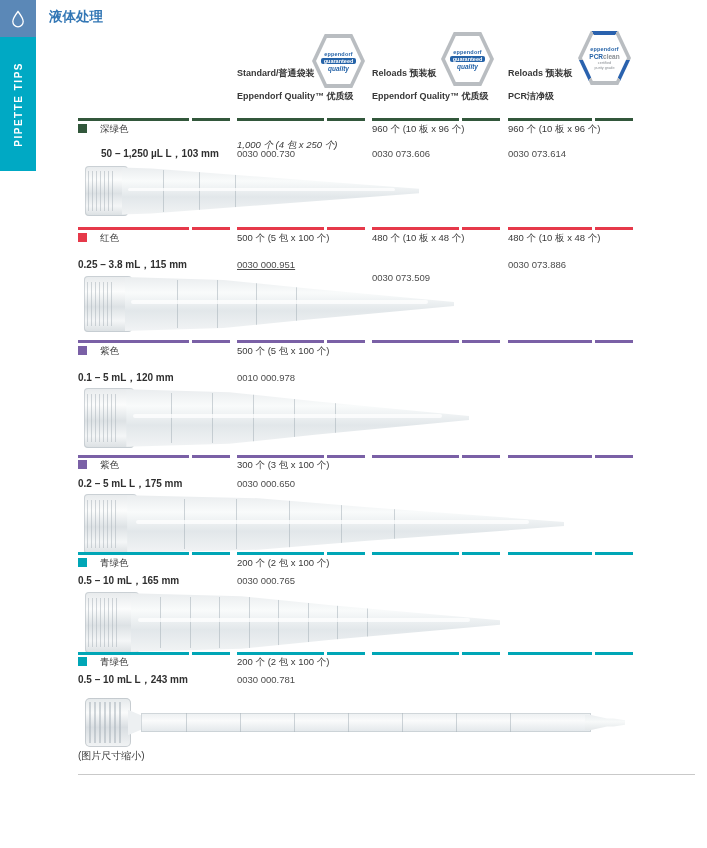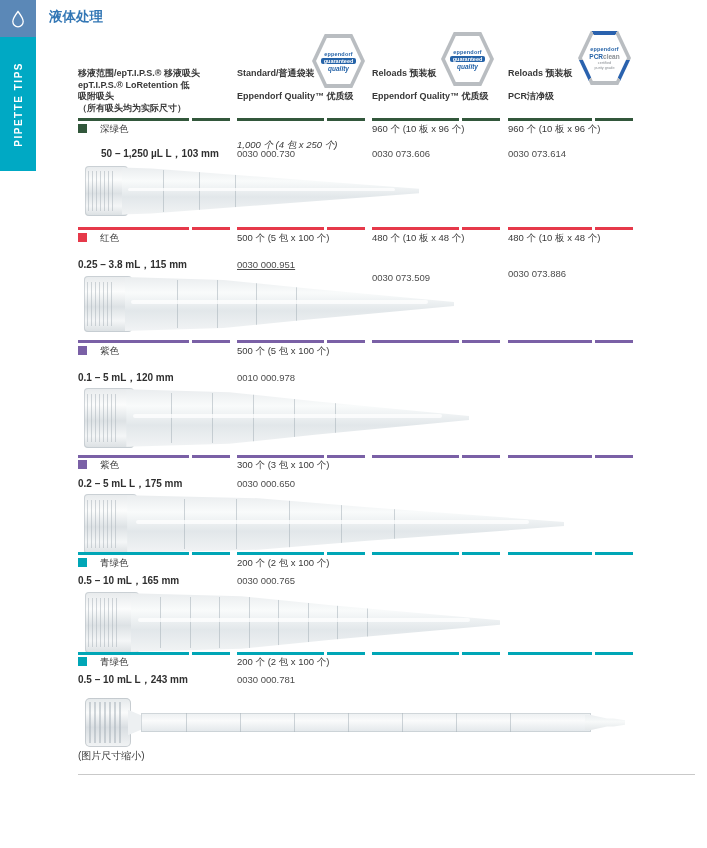--- a/index.html
+++ b/index.html
@@ -90,26 +90,20 @@
     <svg width="16" height="18" viewBox="0 0 16 18">
       <path d="M8 1.5 C8 1.5 2.8 8.2 2.8 11.6 a5.2 5.2 0 0 0 10.4 0 C13.2 8.2 8 1.5 8 1.5 Z" fill="none" stroke="#ffffff" stroke-width="1.3"></path>
     </svg>
   </div>
   <div class="side-tab">
     <span>PIPETTE TIPS</span>
   </div>
 
   <div class="page-title">液体处理</div>
 
-  <div class="abs c1" style="top:68px;">
-    <div class="hline">移液范围/epT.I.P.S.® 移液吸头</div>
-    <div class="hline">epT.I.P.S.® LoRetention 低</div>
-    <div class="hline">吸附吸头</div>
-    <div class="hline">（所有吸头均为实际尺寸）</div>
-  </div>
   <div class="abs c2 hline" style="top:68px;">Standard/普通袋装</div>
   <div class="abs c2 hline" style="top:91px;">Eppendorf Quality™ 优质级</div>
   <div class="abs c3 hline" style="top:68px;">Reloads 预装板</div>
   <div class="abs c3 hline" style="top:91px;">Eppendorf Quality™ 优质级</div>
   <div class="abs c4 hline" style="top:68px;">Reloads 预装板</div>
   <div class="abs c4 hline" style="top:91px;">PCR洁净级</div>
 
   <div class="badge" style="left:312px;top:33px;">
     <div class="hex"></div>
     <div class="hex-inner">
@@ -163,21 +157,21 @@
   <div class="sep sx3" style="top: 227px; background: rgb(230, 57, 74);"></div>
   <div class="sep sx4" style="top: 227px; background: rgb(230, 57, 74);"></div>
   <div class="swatch" style="left: 78px; top: 233px; background: rgb(230, 57, 74);"></div>
   <div class="rowlabel" style="left:100px;top:232px;">红色</div>
   <div class="qty c2" style="top:232px;">500 个 (5 包 x 100 个)</div>
   <div class="qty c3" style="top:232px;">480 个 (10 板 x 48 个)</div>
   <div class="qty c4" style="top:232px;">480 个 (10 板 x 48 个)</div>
   <div class="sizetext" style="left:78px;top:258px;">0.25 – 3.8 mL，115 mm</div>
   <div class="ord c2" style="top:259px;text-decoration:underline;">0030 000.951</div>
   <div class="ord c3" style="top:272px;">0030 073.509</div>
-  <div class="ord c4" style="top:268px;">0030 073.886</div>
+  <div class="ord c4" style="top:259px;">0030 073.886</div>
   <div class="tip" style="left:84px;top:276px;width:370px;height:56px;">
     <div class="collar"></div>
     <div class="cone">
       <div class="ring" style="left:16%;"></div>
         <div class="ring" style="left:28%;"></div>
         <div class="ring" style="left:40%;"></div>
         <div class="ring" style="left:52%;"></div>
     </div>
   </div>
 

